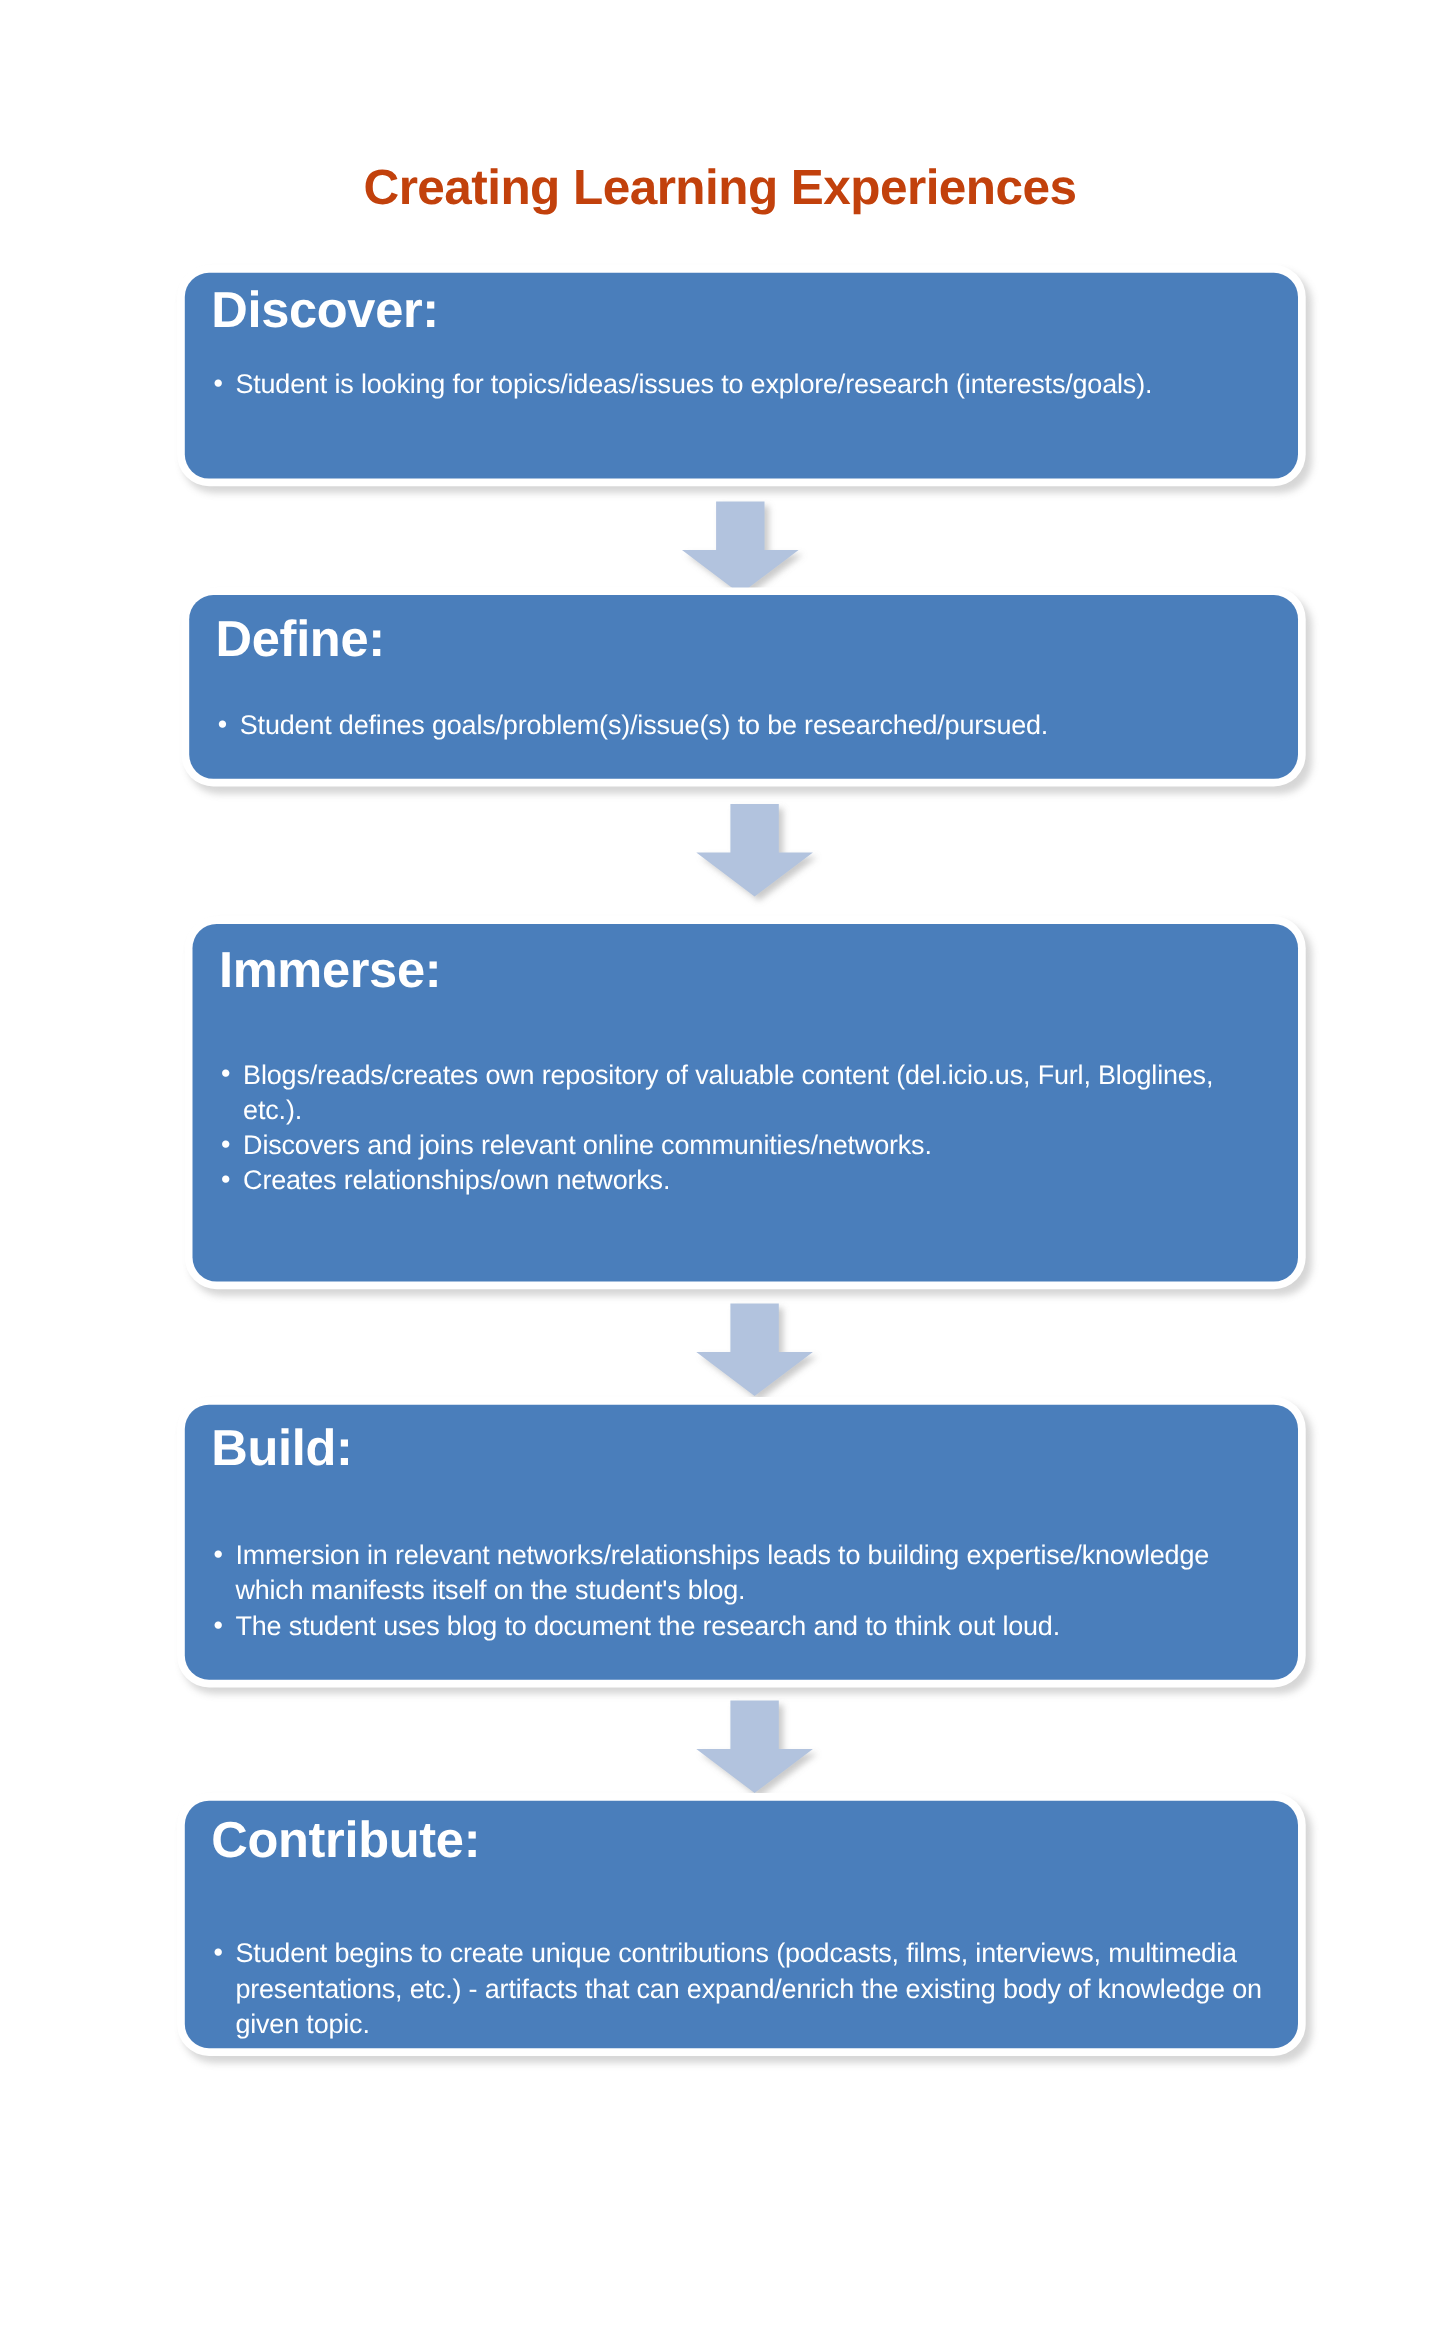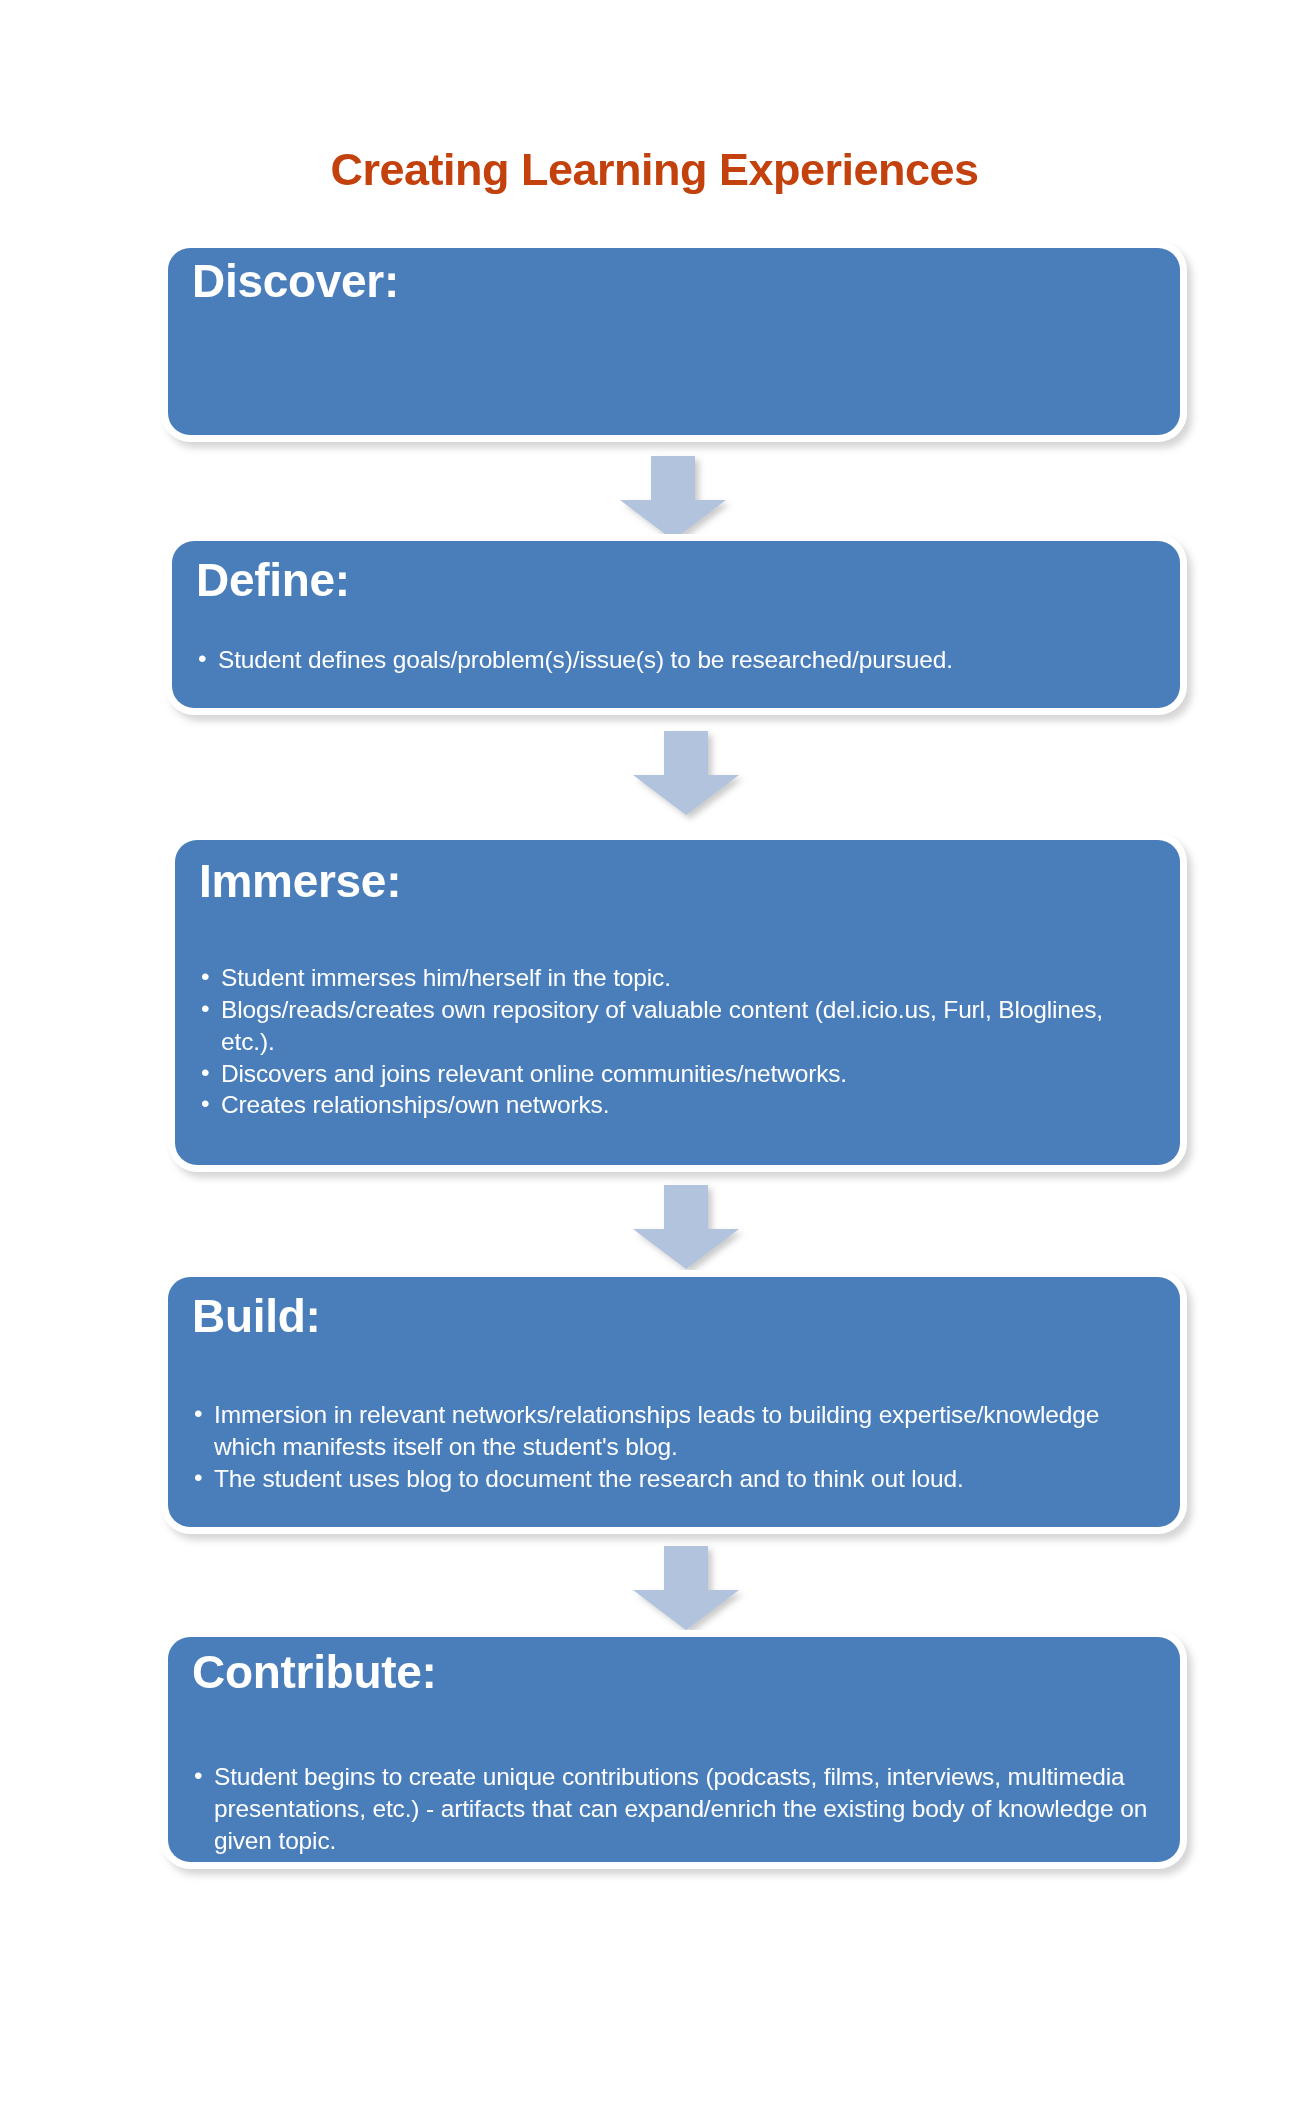--- a/index.html
+++ b/index.html
@@ -122,20 +122,23 @@
 </style>
 </head>
 <body>
 
 <div id="page">
 
   <div class="diagram-title">Creating Learning Experiences</div>
 
   <div class="stage-box" id="box-discover">
     <div class="stage-heading">Discover:</div>
+    <ul class="stage-bullets">
+      <li>Student is looking for topics/ideas/issues to explore/research (interests/goals).</li>
+    </ul>
   </div>
 
   <div class="flow-arrow" id="arrow-1">
     <svg viewBox="0 0 106 84" xmlns="http://www.w3.org/2000/svg" aria-hidden="true">
       <defs>
         <filter id="arrShadow" x="-30%" y="-30%" width="170%" height="170%">
           <feDropShadow dx="4" dy="4" stdDeviation="3" flood-color="#8a8a8a" flood-opacity="0.45"></feDropShadow>
         </filter>
       </defs>
       <polygon points="31,0 75,0 75,44 106,44 53,84 0,44 31,44" fill="#B2C3DE" filter="url(#arrShadow)"></polygon>
@@ -151,21 +154,20 @@
 
   <div class="flow-arrow" id="arrow-2">
     <svg viewBox="0 0 106 84" xmlns="http://www.w3.org/2000/svg" aria-hidden="true">
       <polygon points="31,0 75,0 75,44 106,44 53,84 0,44 31,44" fill="#B2C3DE" filter="url(#arrShadow)"></polygon>
     </svg>
   </div>
 
   <div class="stage-box" id="box-immerse">
     <div class="stage-heading">Immerse:</div>
     <ul class="stage-bullets">
-      <li>Student immerses him/herself in the topic.</li>
       <li>Blogs/reads/creates own repository of valuable content (del.icio.us, Furl, Bloglines, etc.).</li>
       <li>Discovers and joins relevant online communities/networks.</li>
       <li>Creates relationships/own networks.</li>
     </ul>
   </div>
 
   <div class="flow-arrow" id="arrow-3">
     <svg viewBox="0 0 106 84" xmlns="http://www.w3.org/2000/svg" aria-hidden="true">
       <polygon points="31,0 75,0 75,44 106,44 53,84 0,44 31,44" fill="#B2C3DE" filter="url(#arrShadow)"></polygon>
     </svg>

